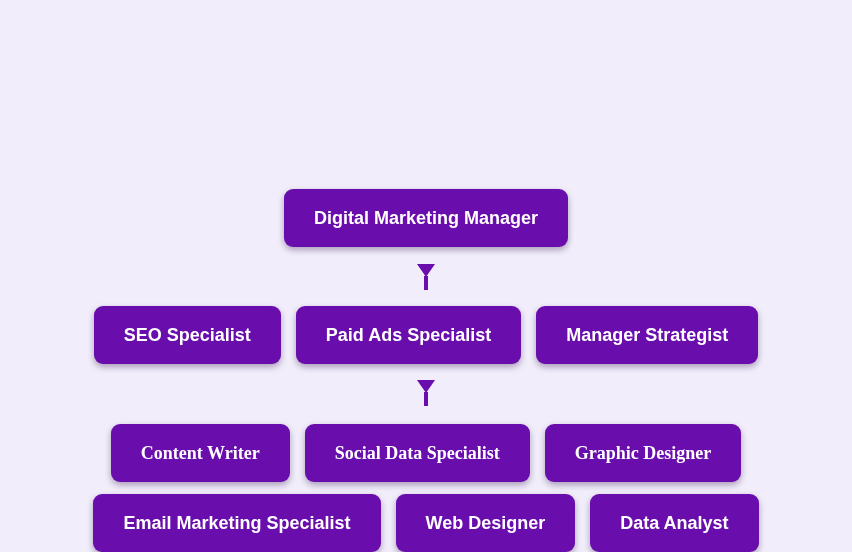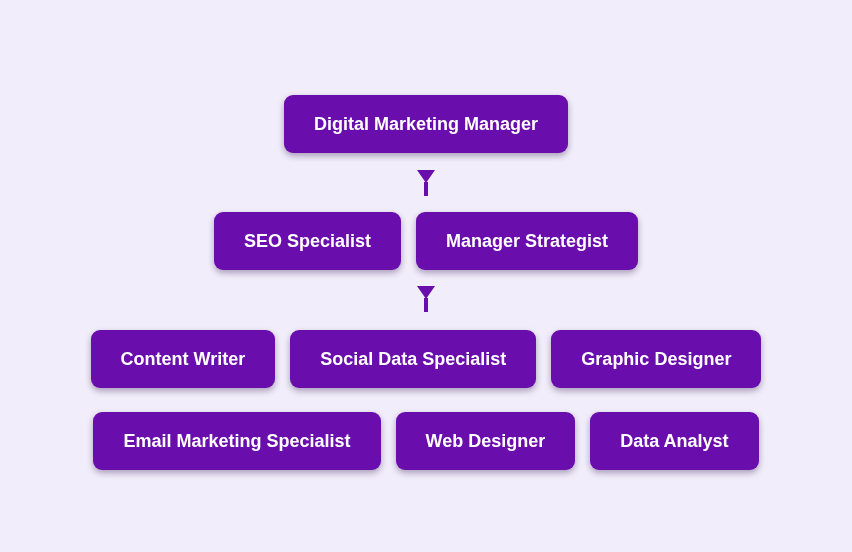--- a/index.html
+++ b/index.html
@@ -12,20 +12,21 @@
     background: #f1edfa;
     font-family: "Liberation Sans", sans-serif;
     overflow: hidden;
   }
   .org-chart {
     width: 852px;
     height: 552px;
     display: flex;
     flex-direction: column;
     align-items: center;
+    justify-content: flex-end;
   }
   .level {
     display: flex;
     flex-direction: row;
     justify-content: center;
     gap: 15px;
   }
   .node {
     background: #6a0dad;
     color: #ffffff;
@@ -35,22 +36,22 @@
     padding: 19px 30px;
     border-radius: 9px;
     box-shadow: 0 3px 6px rgba(40, 10, 70, 0.35);
     white-space: nowrap;
     text-align: center;
   }
   .level-1 { margin-top: 95px; }
   .connector-1 { margin-top: 17px; }
   .level-2 { margin-top: 16px; }
   .connector-2 { margin-top: 16px; }
-  .level-3 { margin-top: 18px; }
-  .level-4 { margin-top: 24px; }
+  .level-3 { margin-top: 18px; font-family: Liberation Serif, serif; }
+  .level-4 { margin-top: 12px; }
   .connector {
     display: flex;
     flex-direction: column;
     align-items: center;
   }
   .connector .tri {
     width: 0;
     height: 0;
     border-left: 9px solid transparent;
     border-right: 9px solid transparent;
@@ -72,20 +73,21 @@
     <div class="node">Digital Marketing Manager</div>
   </div>
 
   <div class="connector connector-1">
     <span class="tri"></span>
     <span class="stem"></span>
   </div>
 
   <div class="level level-2">
     <div class="node">SEO Specialist</div>
+    <div class="node">Paid Ads Specialist</div>
     <div class="node">Manager Strategist</div>
   </div>
 
   <div class="connector connector-2">
     <span class="tri"></span>
     <span class="stem"></span>
   </div>
 
   <div class="level level-3">
     <div class="node">Content Writer</div>

